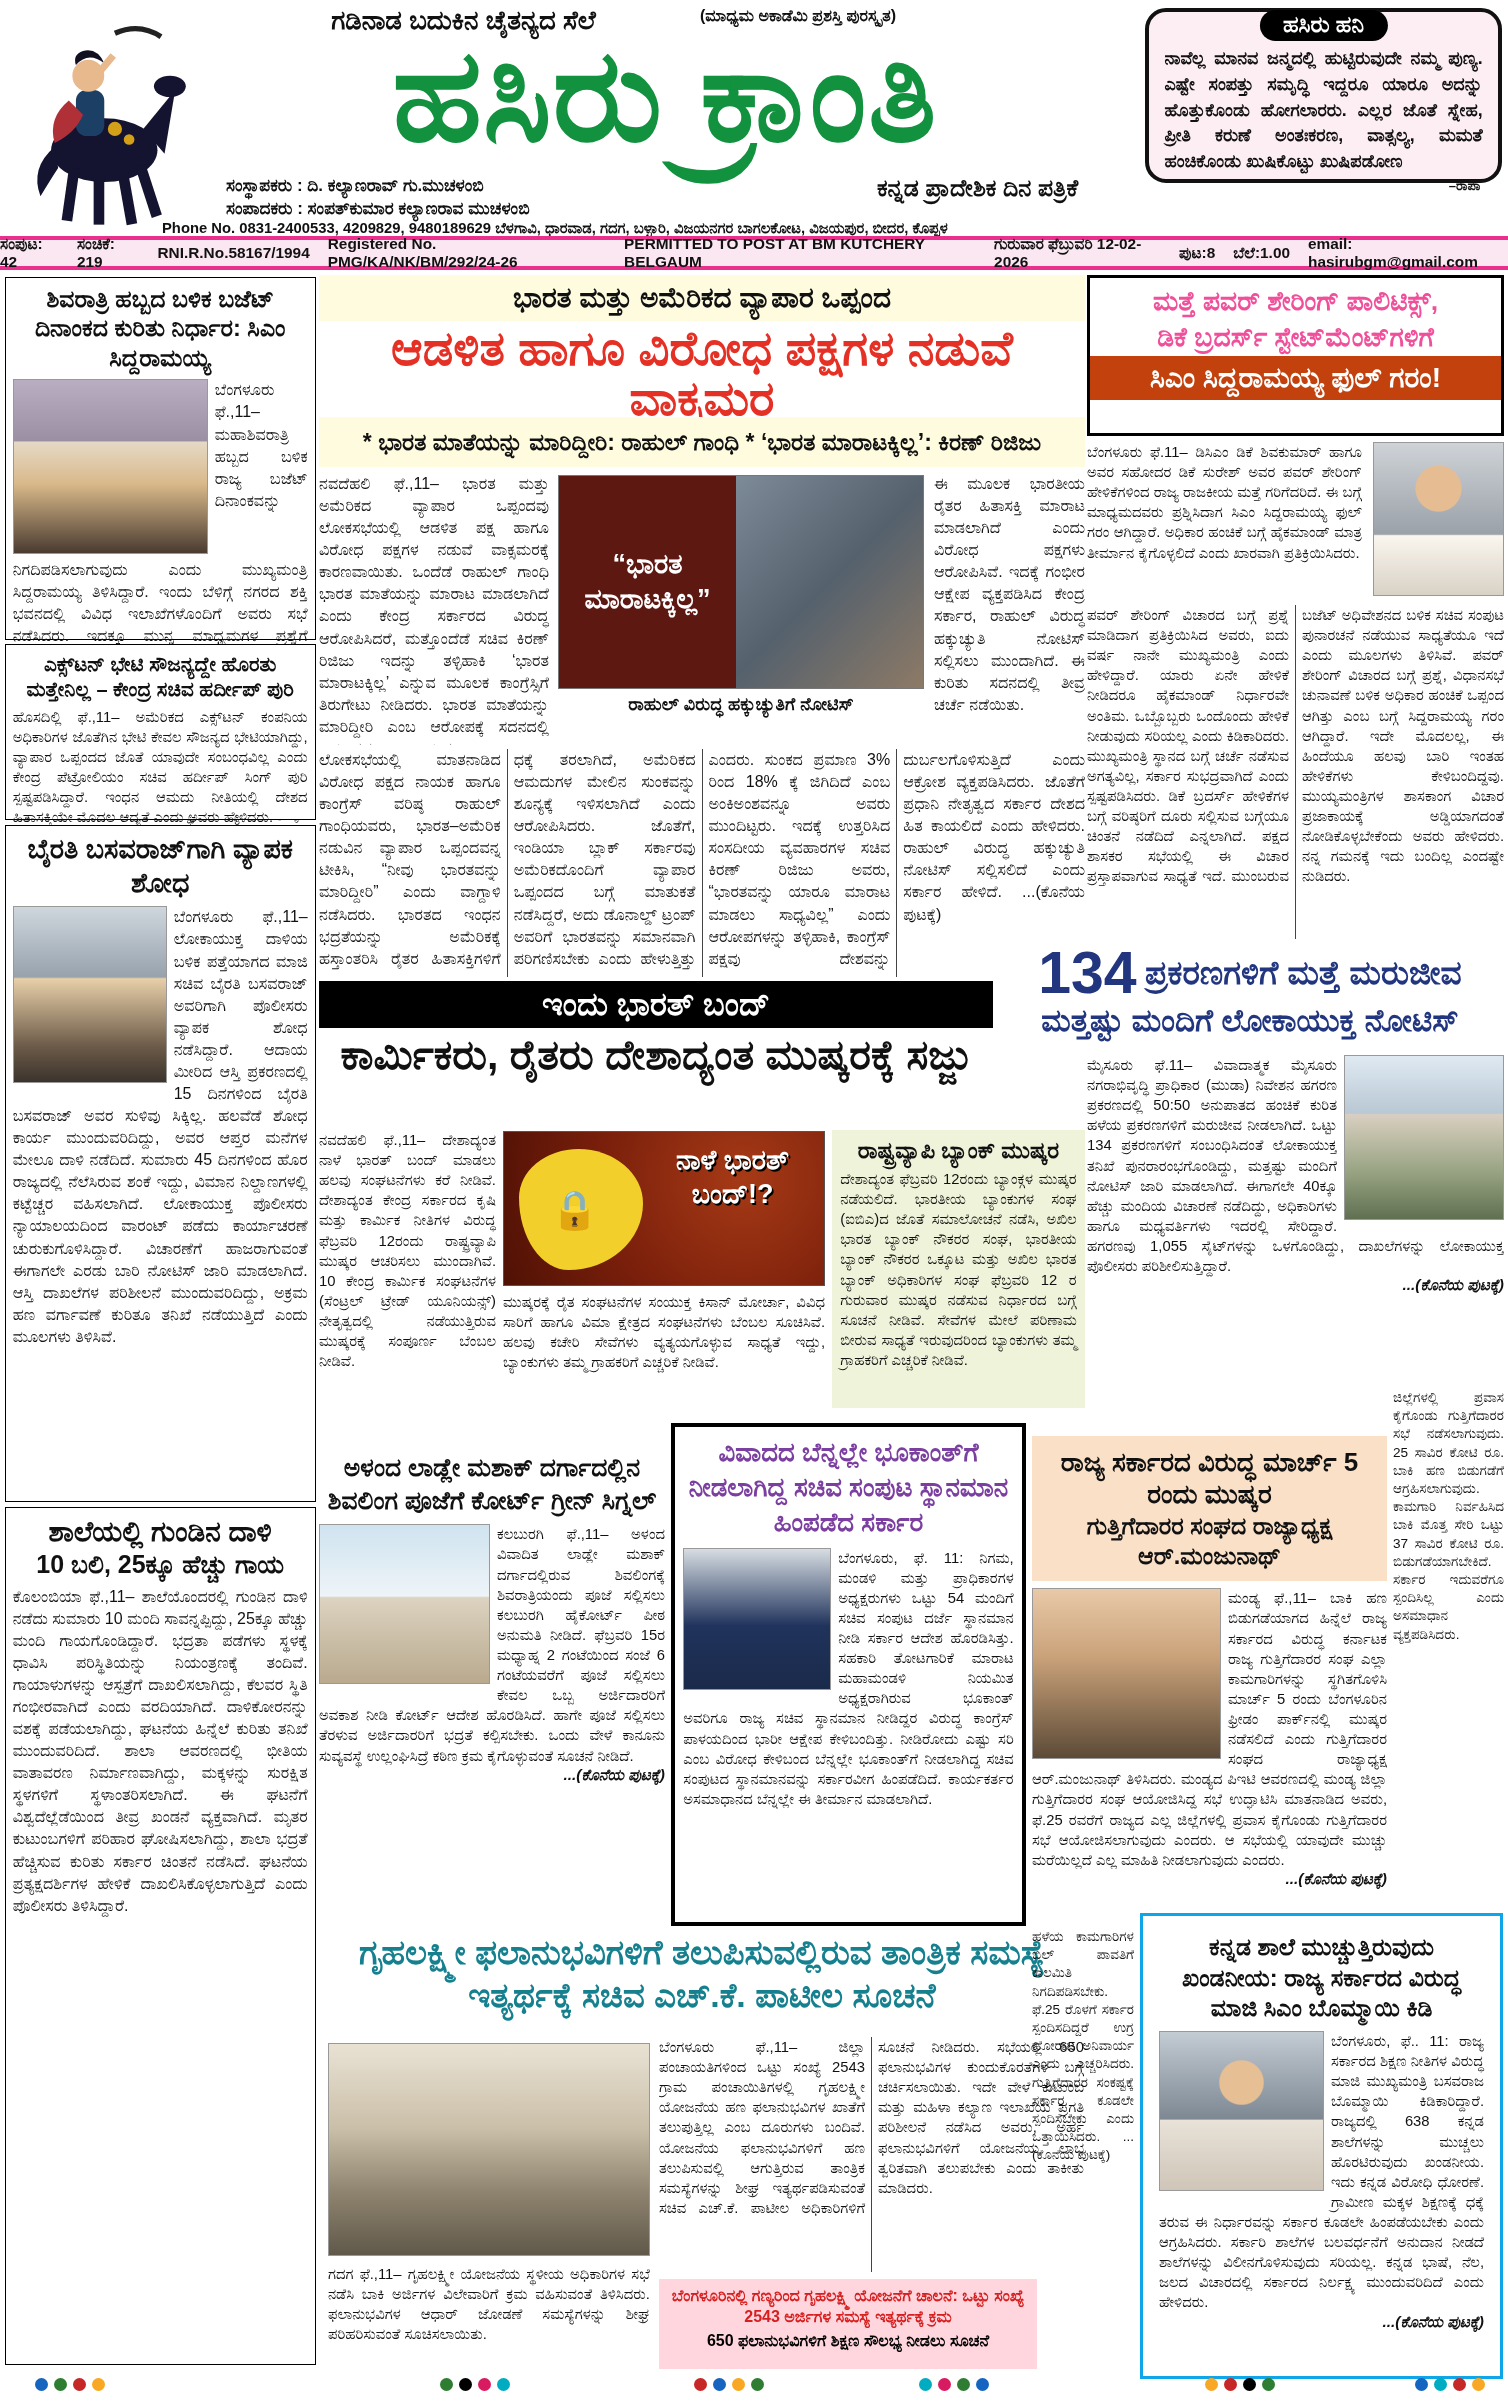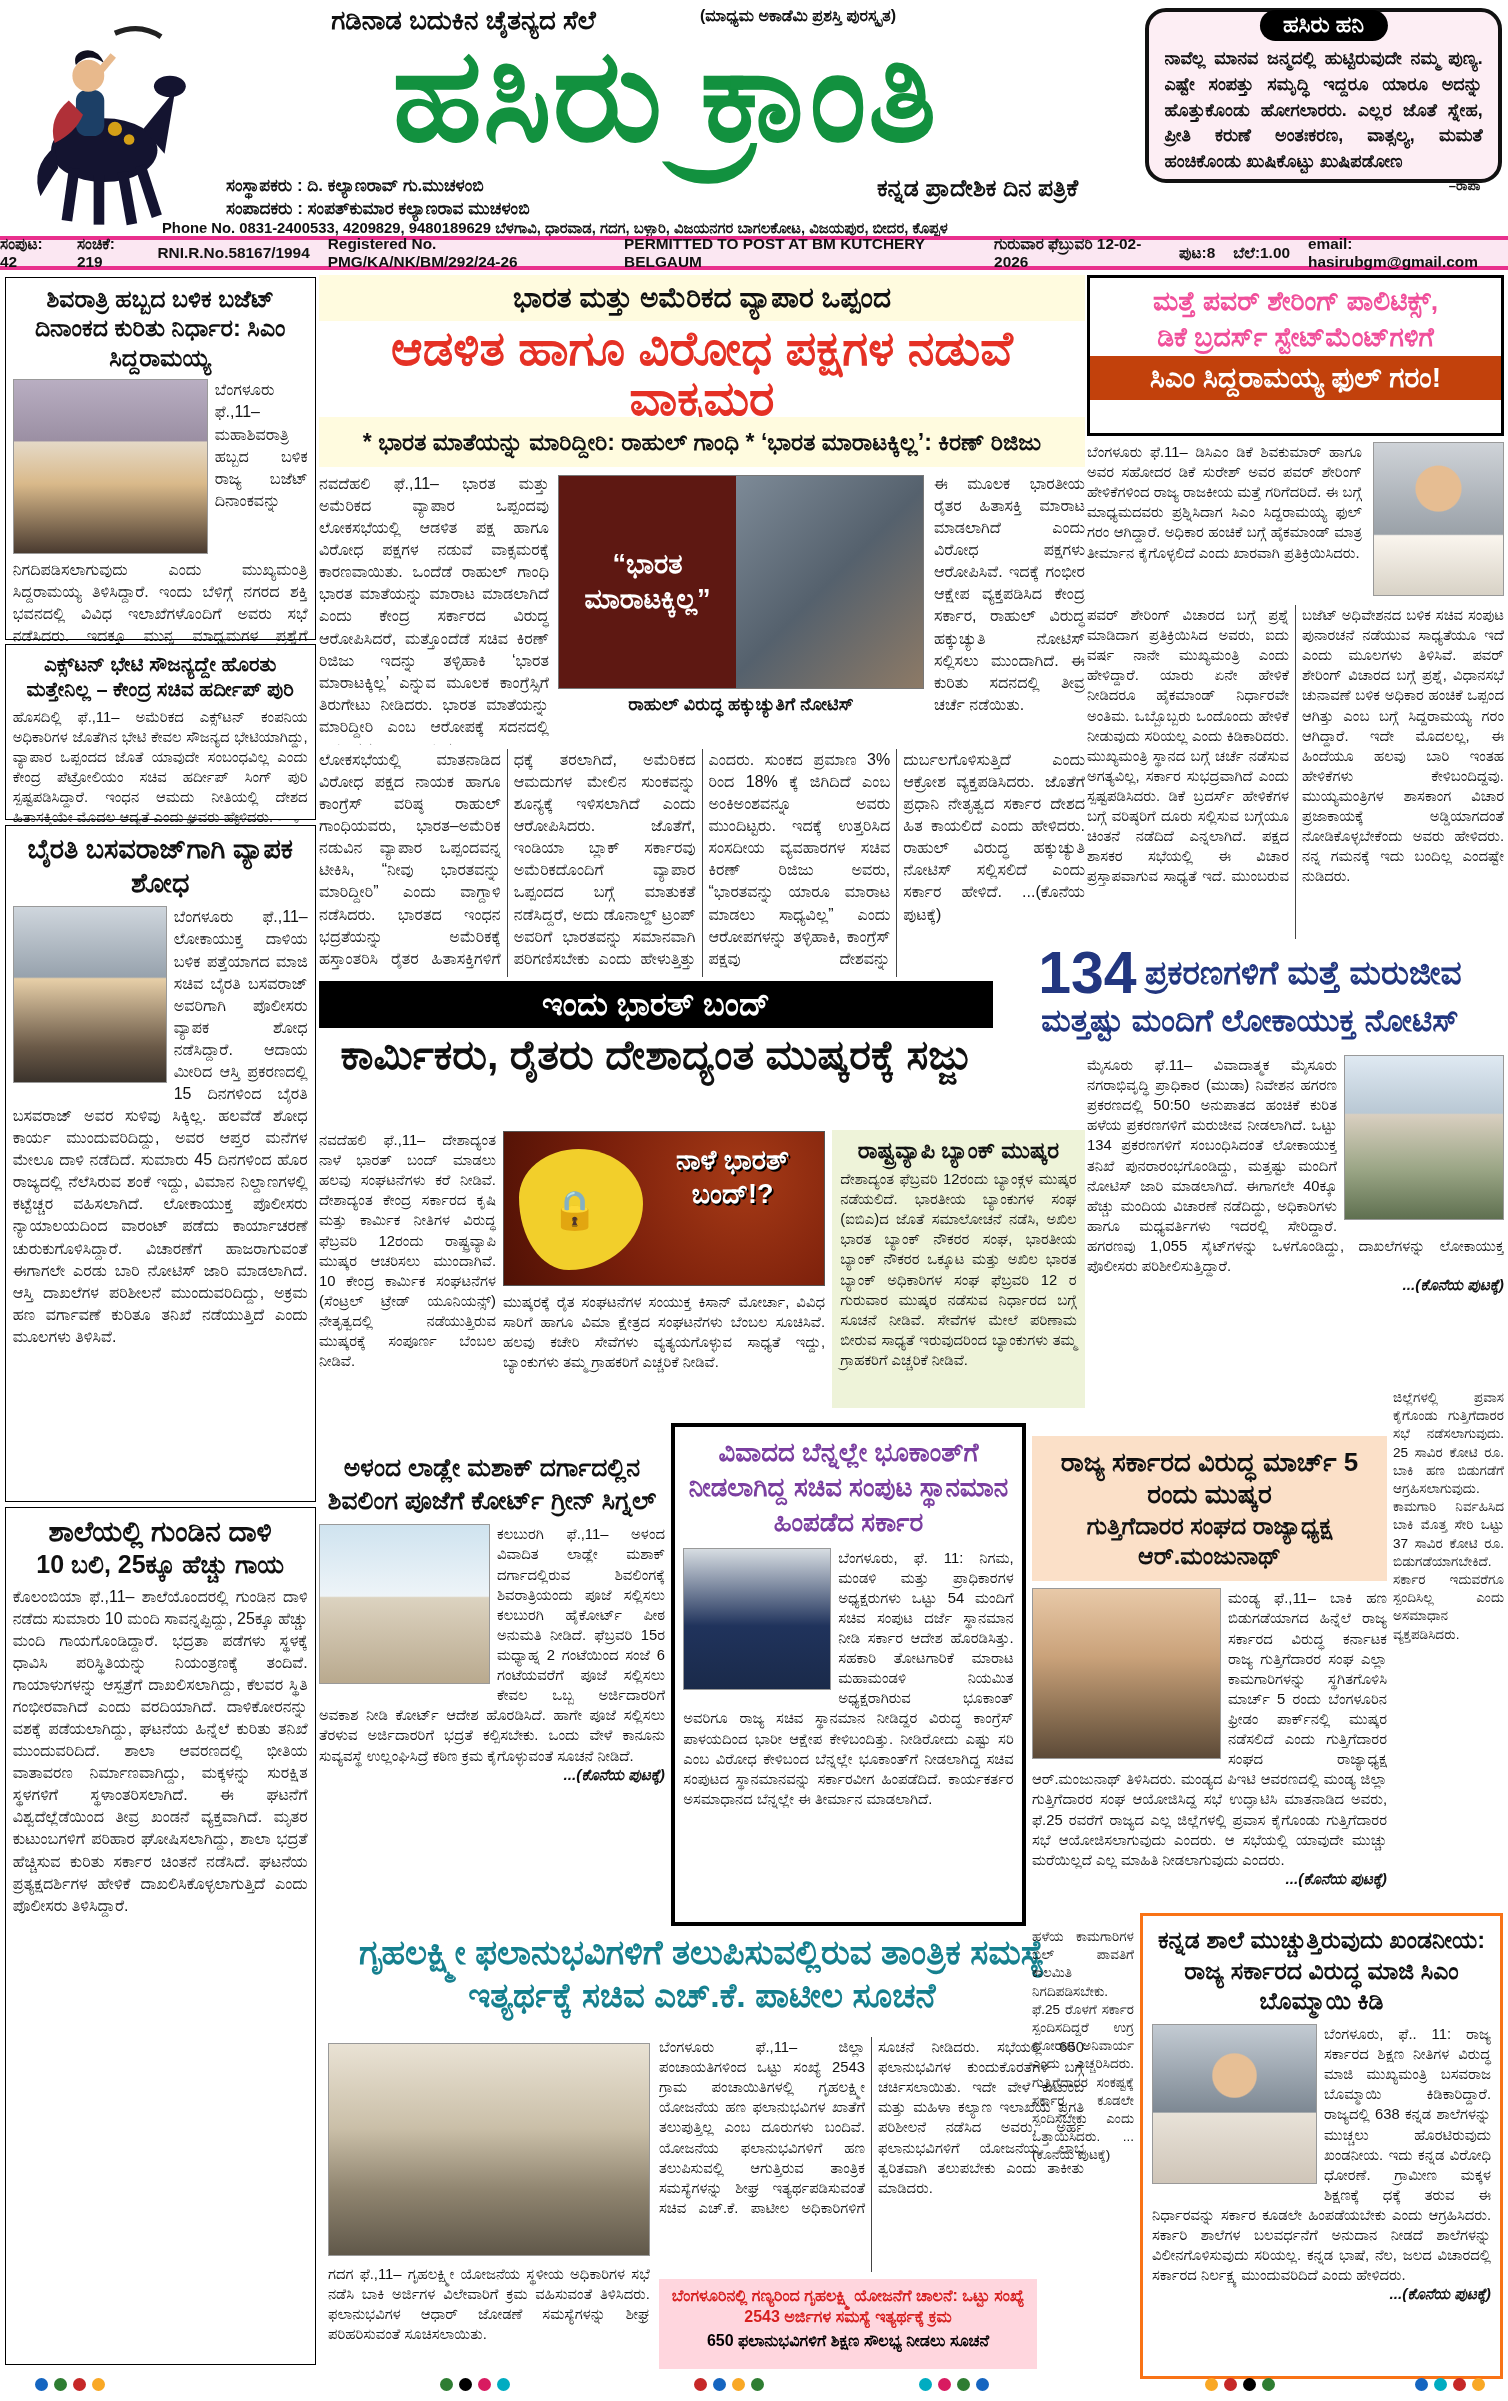--- a/index.html
+++ b/index.html
@@ -238,21 +238,21 @@
     <div class="b navy ctr" style="font-size:31px;">ಮತ್ತಷ್ಟು ಮಂದಿಗೆ ಲೋಕಾಯುಕ್ತ ನೋಟಿಸ್</div>
   </div>
   <div class="abs" style="left:1087px;top:1055px;width:417px;height:324px;">
     <div class="ph ph9 fr" style="width:160px;height:165px;"></div>
     <div class="body-sm just">ಮೈಸೂರು ಫೆ.11– ವಿವಾದಾತ್ಮಕ ಮೈಸೂರು ನಗರಾಭಿವೃದ್ಧಿ ಪ್ರಾಧಿಕಾರ (ಮುಡಾ) ನಿವೇಶನ ಹಗರಣ ಪ್ರಕರಣದಲ್ಲಿ 50:50 ಅನುಪಾತದ ಹಂಚಿಕೆ ಕುರಿತ ಹಳೆಯ ಪ್ರಕರಣಗಳಿಗೆ ಮರುಜೀವ ನೀಡಲಾಗಿದೆ. ಒಟ್ಟು 134 ಪ್ರಕರಣಗಳಿಗೆ ಸಂಬಂಧಿಸಿದಂತೆ ಲೋಕಾಯುಕ್ತ ತನಿಖೆ ಪುನರಾರಂಭಗೊಂಡಿದ್ದು, ಮತ್ತಷ್ಟು ಮಂದಿಗೆ ನೋಟಿಸ್ ಜಾರಿ ಮಾಡಲಾಗಿದೆ. ಈಗಾಗಲೇ 40ಕ್ಕೂ ಹೆಚ್ಚು ಮಂದಿಯ ವಿಚಾರಣೆ ನಡೆದಿದ್ದು, ಅಧಿಕಾರಿಗಳು ಹಾಗೂ ಮಧ್ಯವರ್ತಿಗಳು ಇದರಲ್ಲಿ ಸೇರಿದ್ದಾರೆ. ಹಗರಣವು 1,055 ಸೈಟ್‌ಗಳನ್ನು ಒಳಗೊಂಡಿದ್ದು, ದಾಖಲೆಗಳನ್ನು ಲೋಕಾಯುಕ್ತ ಪೊಲೀಸರು ಪರಿಶೀಲಿಸುತ್ತಿದ್ದಾರೆ.</div>
     <div class="cont">...(ಕೊನೆಯ ಪುಟಕ್ಕೆ)</div>
   </div>
 
   <div class="abs body-xs just" style="left:1032px;top:1928px;width:102px;height:447px;overflow:hidden;">ಹಳೆಯ ಕಾಮಗಾರಿಗಳ ಬಿಲ್ ಪಾವತಿಗೆ ಕಾಲಮಿತಿ ನಿಗದಿಪಡಿಸಬೇಕು. ಫೆ.25 ರೊಳಗೆ ಸರ್ಕಾರ ಸ್ಪಂದಿಸದಿದ್ದರೆ ಉಗ್ರ ಹೋರಾಟ ಅನಿವಾರ್ಯ ಎಂದು ಎಚ್ಚರಿಸಿದರು. ಗುತ್ತಿಗೆದಾರರ ಸಂಕಷ್ಟಕ್ಕೆ ಸರ್ಕಾರ ಕೂಡಲೇ ಸ್ಪಂದಿಸಬೇಕು ಎಂದು ಒತ್ತಾಯಿಸಿದರು. ...(ಕೊನೆಯ ಪುಟಕ್ಕೆ)</div>
 
-  <div class="abs" style="left:1140px;top:1913px;width:363px;height:466px;border:3px solid #f97316;padding:9px;box-sizing:border-box;">
+  <div class="abs" style="left:1140px;top:1913px;width:363px;height:466px;border:3px solid #0ea5e9;padding:16px;box-sizing:border-box;">
     <div class="b ctr" style="font-size:23.6px;line-height:1.3;margin-bottom:7px;">ಕನ್ನಡ ಶಾಲೆ ಮುಚ್ಚುತ್ತಿರುವುದು ಖಂಡನೀಯ: ರಾಜ್ಯ ಸರ್ಕಾರದ ವಿರುದ್ಧ ಮಾಜಿ ಸಿಎಂ ಬೊಮ್ಮಾಯಿ ಕಿಡಿ</div>
     <div>
       <div class="ph ph10 fl" style="width:165px;height:160px;"></div>
       <div class="body-sm just">ಬೆಂಗಳೂರು, ಫೆ.. 11: ರಾಜ್ಯ ಸರ್ಕಾರದ ಶಿಕ್ಷಣ ನೀತಿಗಳ ವಿರುದ್ಧ ಮಾಜಿ ಮುಖ್ಯಮಂತ್ರಿ ಬಸವರಾಜ ಬೊಮ್ಮಾಯಿ ಕಿಡಿಕಾರಿದ್ದಾರೆ. ರಾಜ್ಯದಲ್ಲಿ 638 ಕನ್ನಡ ಶಾಲೆಗಳನ್ನು ಮುಚ್ಚಲು ಹೊರಟಿರುವುದು ಖಂಡನೀಯ. ಇದು ಕನ್ನಡ ವಿರೋಧಿ ಧೋರಣೆ. ಗ್ರಾಮೀಣ ಮಕ್ಕಳ ಶಿಕ್ಷಣಕ್ಕೆ ಧಕ್ಕೆ ತರುವ ಈ ನಿರ್ಧಾರವನ್ನು ಸರ್ಕಾರ ಕೂಡಲೇ ಹಿಂಪಡೆಯಬೇಕು ಎಂದು ಆಗ್ರಹಿಸಿದರು. ಸರ್ಕಾರಿ ಶಾಲೆಗಳ ಬಲವರ್ಧನೆಗೆ ಅನುದಾನ ನೀಡದೆ ಶಾಲೆಗಳನ್ನು ವಿಲೀನಗೊಳಿಸುವುದು ಸರಿಯಲ್ಲ. ಕನ್ನಡ ಭಾಷೆ, ನೆಲ, ಜಲದ ವಿಚಾರದಲ್ಲಿ ಸರ್ಕಾರದ ನಿರ್ಲಕ್ಷ್ಯ ಮುಂದುವರಿದಿದೆ ಎಂದು ಹೇಳಿದರು.</div>
       <div class="cont">...(ಕೊನೆಯ ಪುಟಕ್ಕೆ)</div>
     </div>
   </div>
 
   <div class="abs dots" style="left:35px;top:2378px;">
     <div class="dot" style="background:#1565c0;"></div>

